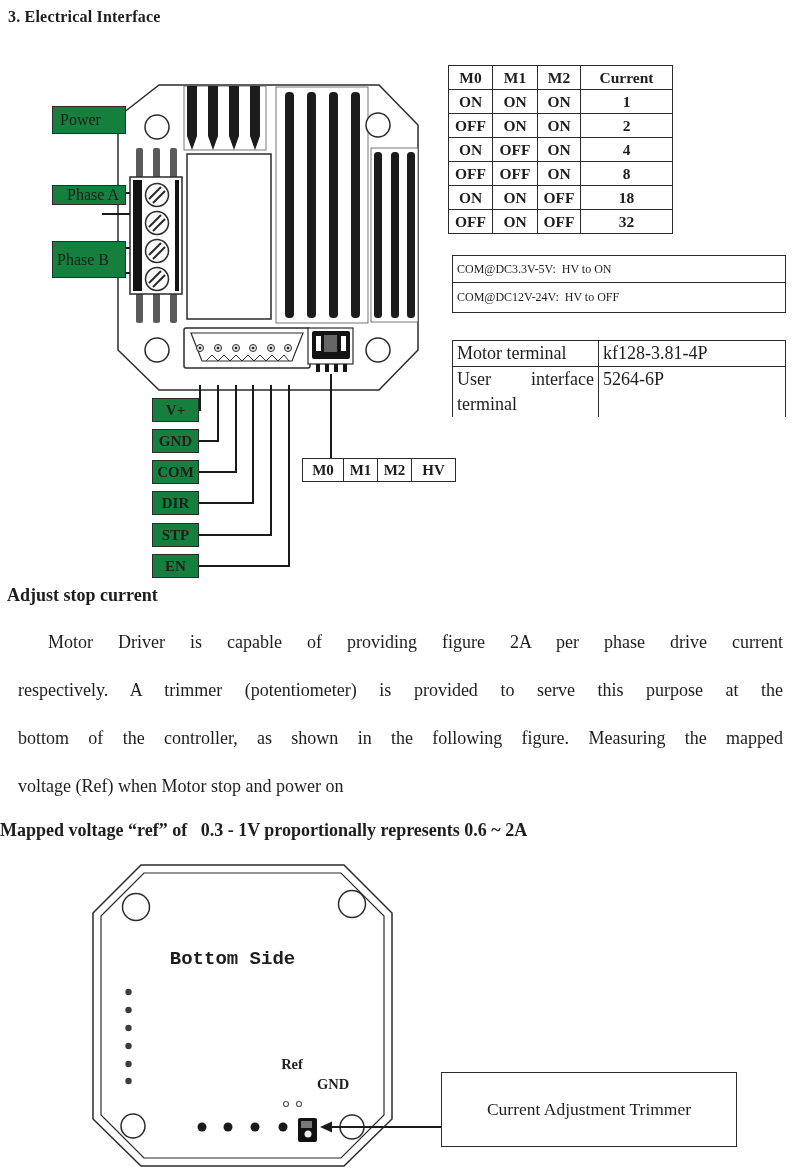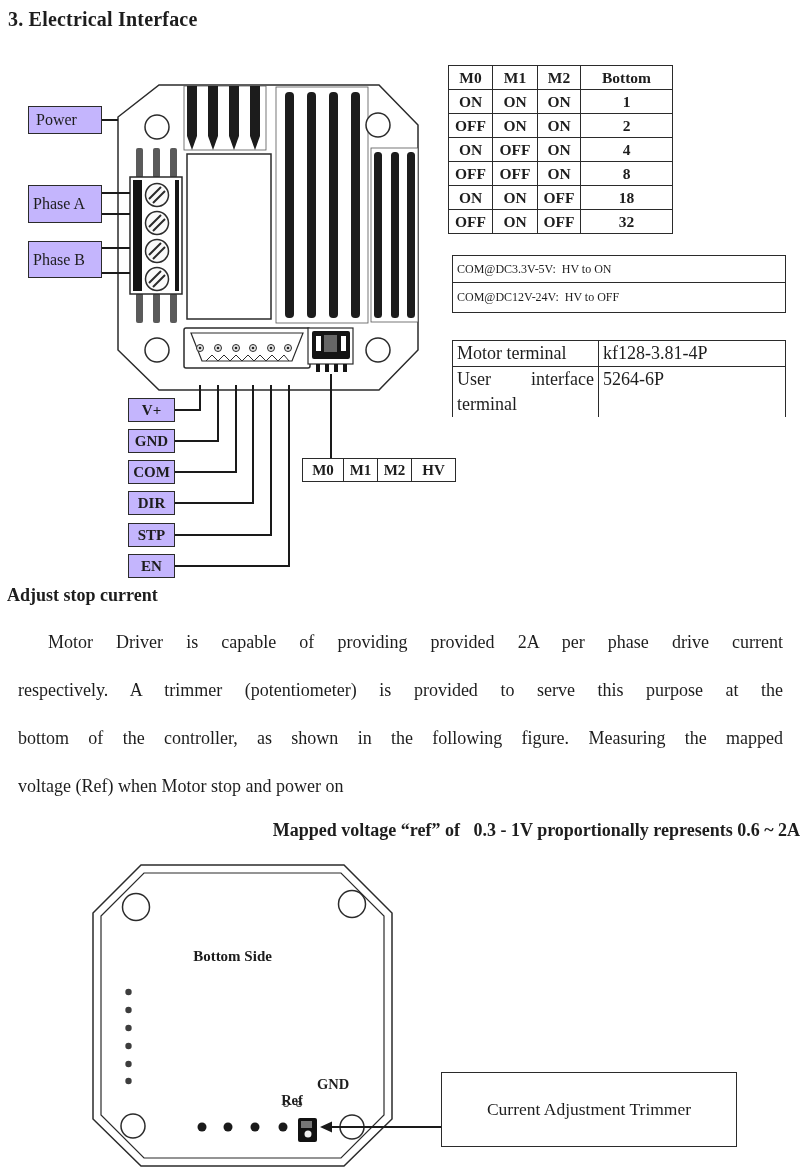--- a/index.html
+++ b/index.html
@@ -1,26 +1,26 @@
 <!DOCTYPE html>
 <html><head>
 <meta charset="utf-8">
 <style>
   html,body{margin:0;padding:0;background:#ffffff;}
   .page{position:relative;width:800px;height:1173px;background:#fff;overflow:hidden;
         font-family:"Liberation Serif", serif;color:#1d1d1d;}
   .art{position:absolute;left:0;top:0;z-index:0;}
   .abs{position:absolute;z-index:2;}
-  .title{left:8px;top:8px;font-size:20px;font-weight:bold;letter-spacing:.2px;}
+  .title{left:8px;top:8px;font-size:16px;font-weight:bold;letter-spacing:.2px;}
   .subhead{left:7px;top:585px;font-size:18px;font-weight:bold;}
   
-  .lblbox{box-sizing:border-box;border:1.6px solid #2b2b2b;background:#c4b5fd;
-          font-size:16px;display:flex;align-items:center;}
+  .lblbox{box-sizing:border-box;border:1.6px solid #2b2b2b;background:#15803d;
+          font-size:16px;display:flex;align-items:center;margin-left:24px;}
   .power{left:28px;top:106px;width:74px;height:28px;padding-left:7px;}
-  .phasea{left:28px;top:185px;width:74px;height:38px;padding-left:4px;text-align:right;}
+  .phasea{left:28px;top:185px;width:74px;height:20px;padding-left:14px;text-align:right;}
   .phaseb{left:28px;top:241px;width:74px;height:37px;padding-left:4px;}
   .pinbox{left:128px;width:47px;height:24px;font-size:15px;font-weight:bold;
           justify-content:center;padding-left:0;}
   .p0{top:398px}.p1{top:429px}.p2{top:460px}.p3{top:491px}.p4{top:523px}.p5{top:554px}
   .moderow{left:302px;top:458px;height:24px;display:flex;border:1.6px solid #2b2b2b;
            box-sizing:border-box;background:#fff;}
   .moderow .mcell{box-sizing:border-box;display:flex;align-items:center;justify-content:center;
            font-size:15px;font-weight:bold;border-left:1.6px solid #2b2b2b;}
   .moderow .mcell:first-child{border-left:none;}
   .m0{width:40px}.m1{width:34px}.m2{width:34px}.m3{width:44px}
@@ -41,26 +41,26 @@
   .term .tname{width:137px;border-right:1.4px solid #2b2b2b;}
   .term .tval{width:178px;}
   .term tr:first-child td{border-bottom:1.4px solid #2b2b2b;height:25px;margin-left:12px;}
   .term tr:last-child td{height:50px;}
   .just{text-align:justify;text-align-last:justify;}
   
   .pline{left:18px;width:765px;height:48px;font-size:18px;line-height:48px;
          text-align:justify;text-align-last:justify;white-space:normal;overflow:hidden;}
   .l1{top:618px;text-indent:30px}.l2{top:666px}.l3{top:714px}
   .l4{top:762px;text-align-last:left;}
-  .note{left:0;top:820px;width:800px;text-align:right;font-size:18px;font-weight:bold;
+  .note{left:0;top:820px;width:800px;text-align:left;font-size:18px;font-weight:bold;
         white-space:pre;}
   
   .bottomside{left:160px;top:948px;width:145px;text-align:center;
-              font-size:15px;font-weight:bold;}
-  .reflbl{left:274px;top:1092px;width:36px;text-align:center;font-size:14.5px;font-weight:bold;}
+              font-size:19px;font-weight:bold;font-family:Liberation Mono, monospace;}
+  .reflbl{left:274px;top:1056px;width:36px;text-align:center;font-size:14.5px;font-weight:bold;}
   .gndlbl{left:311px;top:1076px;width:44px;text-align:center;font-size:14.5px;font-weight:bold;}
   .callout{left:441px;top:1072px;width:296px;height:75px;box-sizing:border-box;
            border:1.6px solid #2b2b2b;background:#fff;display:flex;align-items:center;
            justify-content:center;font-size:17.5px;}
 </style>
 </head>
 <body>
 
 <div class="page">
 
@@ -221,21 +221,21 @@
     <div class="mcell m2">M2</div>
     <div class="mcell m3">HV</div>
   </div>
 
   <table class="abs indexer">
     <tbody>
         <tr>
       <th class="c0">M0</th>
       <th class="c1">M1</th>
       <th class="c2">M2</th>
-      <th class="c3">Bottom</th>
+      <th class="c3">Current</th>
     </tr>
     <tr>
       <td>ON</td>
       <td>ON</td>
       <td>ON</td>
       <td>1</td>
     </tr>
     <tr>
       <td>OFF</td>
       <td>ON</td>
@@ -287,21 +287,21 @@
       <td class="tval">kf128-3.81-4P</td>
     </tr>
     <tr>
       <td class="tname just">User interface terminal</td>
       <td class="tval">5264-6P</td>
     </tr>
   </tbody>
     </table>
 
   <div class="abs subhead">Adjust stop current</div>
-  <div class="abs pline l1">Motor Driver is capable of providing provided 2A per phase drive current</div>
+  <div class="abs pline l1">Motor Driver is capable of providing figure 2A per phase drive current</div>
   <div class="abs pline l3">bottom of the controller, as shown in the following figure. Measuring the mapped</div>
   <div class="abs pline l2">respectively. A trimmer (potentiometer) is provided to serve this purpose at the</div>
   <div class="abs pline l4">voltage (Ref) when Motor stop and power on</div>
   <div class="abs note">Mapped voltage “ref” of   0.3 - 1V proportionally represents 0.6 ~ 2A</div>
 
   <div class="abs bottomside">Bottom Side</div>
   <div class="abs reflbl">Ref</div>
   <div class="abs gndlbl">GND</div>
   <div class="abs callout">Current Adjustment Trimmer</div>
 

